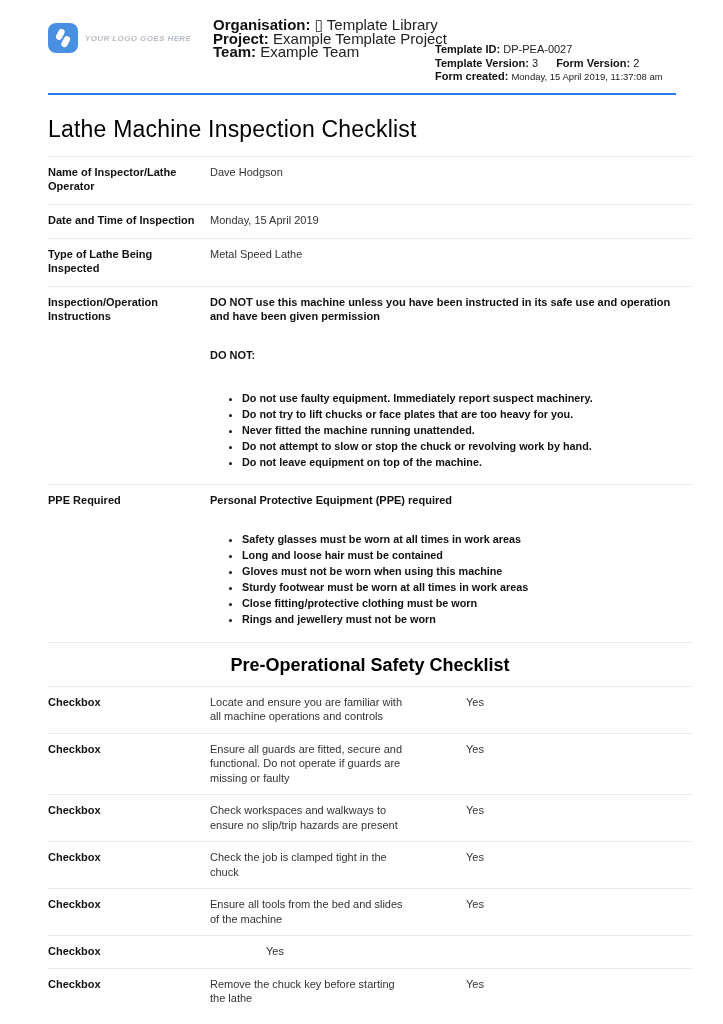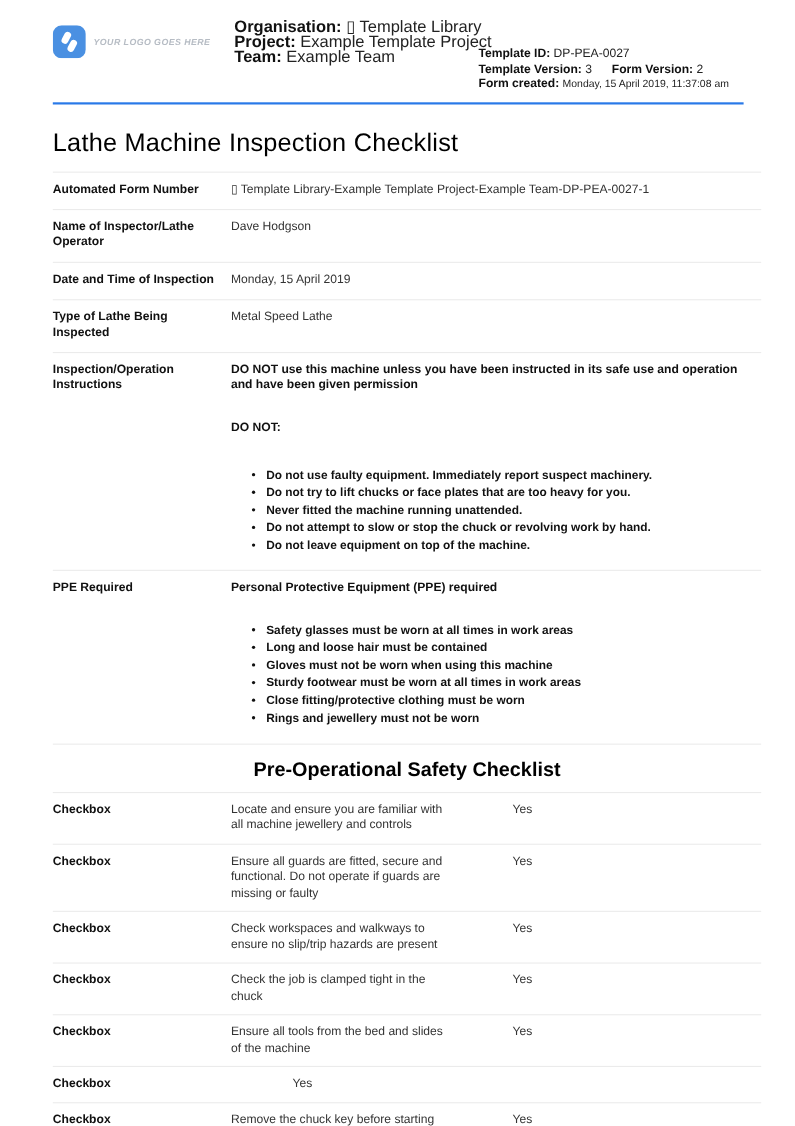--- a/index.html
+++ b/index.html
@@ -73,24 +73,20 @@
       </div>
       <div class="meta-line"><span class="lab">Form created:</span> <span class="val val-small">Monday, 15 April 2019, 11:37:08 am</span></div>
     </div>
   </div>
   <div class="header-rule"></div>
 
   <h1 class="doc-title">Lathe Machine Inspection Checklist</h1>
 
   <div>
     <div class="row">
-      <div class="row-label">Automated Form Number</div>
-      <div class="row-value">▯ Template Library-Example Template Project-Example Team-DP-PEA-0027-1</div>
-    </div>
-    <div class="row">
       <div class="row-label">Name of Inspector/Lathe Operator</div>
       <div class="row-value">Dave Hodgson</div>
     </div>
     <div class="row">
       <div class="row-label">Date and Time of Inspection</div>
       <div class="row-value">Monday, 15 April 2019</div>
     </div>
     <div class="row">
       <div class="row-label">Type of Lathe Being Inspected</div>
       <div class="row-value">Metal Speed Lathe</div>
@@ -127,21 +123,21 @@
     </div>
   </div>
 
   <div class="section-head">
     <h2>Pre-Operational Safety Checklist</h2>
   </div>
 
   <div>
     <div class="chk-row">
       <div class="chk-label">Checkbox</div>
-      <div class="chk-desc">Locate and ensure you are familiar with all machine jewellery and controls</div>
+      <div class="chk-desc">Locate and ensure you are familiar with all machine operations and controls</div>
       <div class="chk-desc-spacer"></div>
       <div class="chk-answer">Yes</div>
     </div>
     <div class="chk-row">
       <div class="chk-label">Checkbox</div>
       <div class="chk-desc">Ensure all guards are fitted, secure and functional. Do not operate if guards are missing or faulty</div>
       <div class="chk-desc-spacer"></div>
       <div class="chk-answer">Yes</div>
     </div>
     <div class="chk-row">

